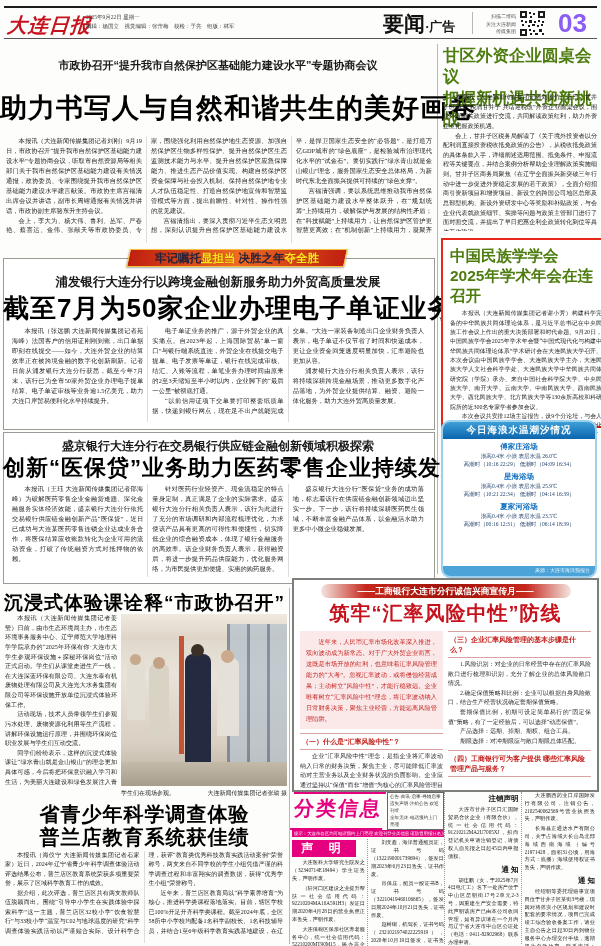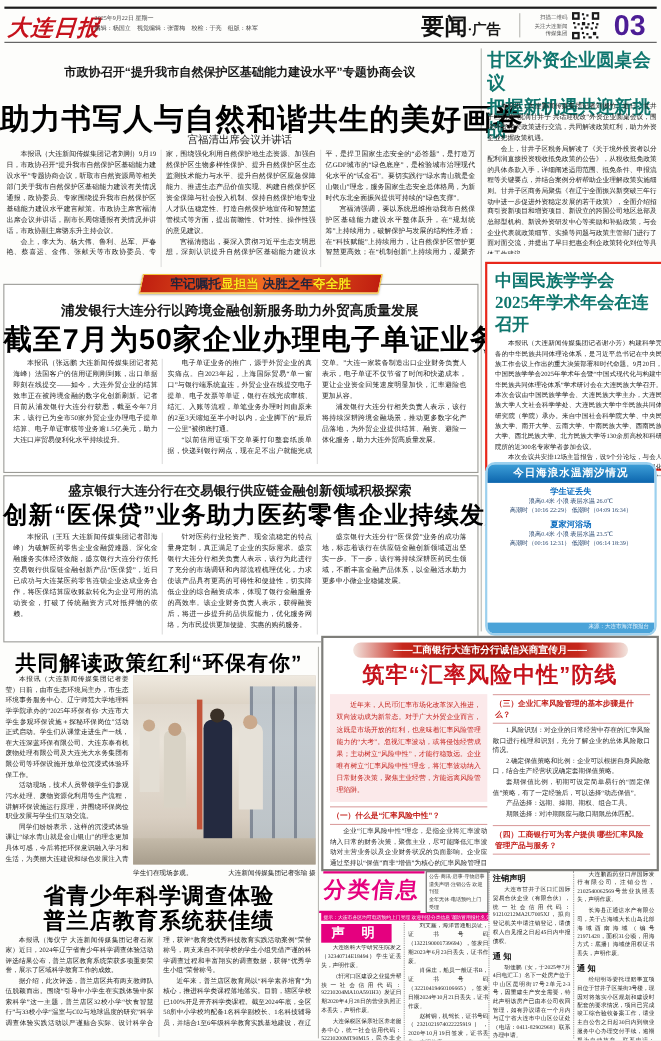--- a/index.html
+++ b/index.html
@@ -8,32 +8,32 @@
   .abs{position:absolute;}
   .rule{position:absolute;background:#1c1c1c;}
   .hairline{position:absolute;background:#b9b9b4;}
   
   .logo{font-family:"Liberation Serif",serif;font-weight:bold;font-style:italic;
         color:#c6121c;font-size:20px;letter-spacing:1px;transform:skewX(-4deg);}
   .mh-small{font-size:5.5px;color:#444;line-height:1.7;white-space:nowrap;}
   .section-title{font-family:"Liberation Serif",serif;font-weight:bold;font-size:21px;color:#111;}
   .section-sub{font-size:13px;font-weight:bold;}
   .qr-note{font-size:5px;color:#555;line-height:1.5;text-align:right;}
-  .pageno{font-family:"Liberation Sans",sans-serif;font-size:26px;font-weight:bold;color:#4c1d95;}
+  .pageno{font-family:"Liberation Sans",sans-serif;font-size:26px;font-weight:bold;color:#8b5cf6;}
   
   .bt{font-size:6.3px;line-height:1.58;text-align:justify;color:#222;overflow:hidden;}
   .bt .para{margin:0;text-indent:2em;}
   .cols3{column-count:3;column-gap:9px;column-rule:1px solid #ddd;column-fill:auto;}
   .cols2{column-count:2;column-gap:9px;column-rule:1px solid #ddd;column-fill:auto;}
   .kicker{font-family:"Liberation Sans",sans-serif;font-weight:bold;text-align:center;}
   .bigtitle{font-family:"Liberation Sans",sans-serif;font-weight:900;text-align:center;
             color:#000;letter-spacing:1px;white-space:nowrap;}
   
   .side-title{font-family:"Liberation Sans",sans-serif;font-weight:900;font-size:16px;
-              line-height:1.3;color:#0f766e;}
+              line-height:1.3;color:#4d7c0f;}
   .redbox{border:2px solid #e8271b;background:#fff;}
   
   .tide{border:2px solid #9bd0ee;border-radius:9px;background:#fff;overflow:hidden;}
   .tide-head{height:17px;background:linear-gradient(180deg,#3d9fd8,#0c65ad);color:#fff;
              font-family:"Liberation Sans",sans-serif;font-weight:bold;font-size:9.5px;
              display:flex;align-items:center;justify-content:center;letter-spacing:1px;}
   .st-name{font-family:"Liberation Sans",sans-serif;font-weight:bold;font-size:7.5px;
            color:#0f6fc0;text-align:center;margin-top:3px;}
   .st-line{font-size:5.6px;color:#26456e;text-align:center;line-height:1.5;}
   .tide-foot{position:absolute;bottom:0;left:0;right:0;height:10px;background:#4ba3d8;
@@ -71,21 +71,21 @@
   
   .cl-header{font-family:"Liberation Sans",sans-serif;font-weight:900;font-size:20px;
              color:#e5007f;letter-spacing:2px;border-top:2px solid #e5007f;border-bottom:2px solid #e5007f;
              padding:1px 2px;transform:skewX(-6deg);}
   .cl-infobox{border:1px solid #666;font-size:4.6px;color:#333;line-height:1.5;padding:1px 2px;}
   .cl-strip{background:#e5007f;color:#fff;font-size:4.4px;line-height:7px;height:7px;
             white-space:nowrap;overflow:hidden;padding:0 2px;}
   .cl-col{font-size:5.2px;line-height:1.5;text-align:justify;color:#222;overflow:hidden;}
   .cl-col .para{margin:0 0 2px;text-indent:2em;}
   .cl-h{font-family:"Liberation Sans",sans-serif;font-weight:bold;font-size:7.5px;color:#111;
-        text-align:left;margin:2px 0;}
+        text-align:right;margin:2px 0;}
   .shengming{background:#e5007f;color:#fff;font-family:"Liberation Sans",sans-serif;
              font-weight:900;font-size:12px;text-align:center;line-height:17px;letter-spacing:6px;}
   .dotl{border-left:1px dotted #999;}
 </style>
 </head>
 <body>
 
 <div class="page">
 
   <div class="rule" style="top:6px;left:4px;width:593px;height:2px;"></div>
@@ -133,21 +133,20 @@
     </g>
   </svg>
   <div class="abs pageno" style="top:8px;left:558px;">03</div>
   <div class="rule" style="top:38px;left:4px;width:593px;height:1px;background:#555;"></div>
 
   <div class="hairline" style="top:44px;left:437px;width:1px;height:530px;"></div>
   <div class="hairline" style="top:588px;left:289px;width:1px;height:356px;"></div>
 
   <div class="abs kicker" style="top:58px;left:0;width:436px;font-size:11px;">市政协召开“提升我市自然保护区基础能力建设水平”专题协商会议</div>
   <div class="abs bigtitle" style="top:90px;left:0;width:436px;font-size:27px;">助力书写人与自然和谐共生的美好画卷</div>
-  <div class="abs" style="top:121px;left:0;width:436px;text-align:center;font-size:9.5px;">宫福清出席会议并讲话</div>
   <div class="abs bt cols3" style="top:136px;left:6px;width:426px;height:107px;">
       <p class="para">本报讯（大连新闻传媒集团记者刘刚）9月19日，市政协召开“提升我市自然保护区基础能力建设水平”专题协商会议，听取市自然资源局等相关部门关于我市自然保护区基础能力建设有关情况通报，政协委员、专家围绕提升我市自然保护区基础能力建设水平建言献策。市政协主席宫福清出席会议并讲话，副市长周镕通报有关情况并讲话，市政协副主席骆东升主持会议。</p>
       <p class="para">会上，李大为、杨大伟、鲁利、丛军、严春艳、蔡喜运、金伟、张献天等市政协委员、专家，围绕强化利用自然保护地生态资源、加强自然保护区生物多样性保护、提升自然保护区生态监测技术能力与水平、提升自然保护区应急保障能力、推进生态产品价值实现、构建自然保护区资金保障与社会投入机制、保持自然保护地专业人才队伍稳定性、打造自然保护地宣传和智慧监管模式等方面，提出前瞻性、针对性、操作性强的意见建议。</p>
       <p class="para">宫福清指出，要深入贯彻习近平生态文明思想，深刻认识提升自然保护区基础能力建设水平，是捍卫国家生态安全的“必答题”，是打造万亿GDP城市的“绿色底座”，是检验城市治理现代化水平的“试金石”。要切实践行“绿水青山就是金山银山”理念，服务国家生态安全总体格局，为新时代东北全面振兴提供可持续的“绿色支撑”。</p>
       <p class="para">宫福清强调，要以系统思维推动我市自然保护区基础能力建设水平整体跃升，在“规划统筹”上持续用力，破解保护与发展的结构性矛盾；在“科技赋能”上持续用力，让自然保护区管护更智慧更高效；在“机制创新”上持续用力，凝聚齐抓共管强大合力，助力书写人与自然和谐共生的美好画卷。</p>
     </div>
 
   <div class="abs band" style="top:258px;left:3px;width:430px;height:170px;"></div>
   <div class="abs banner-slogan" style="top:249px;left:128px;width:216px;height:16px;">
     <div class="banner-inner"><span class="slog-dark">牢记嘱托</span><span class="slog-yellow">显担当</span><span class="slog-dark"> 决胜之年</span><span class="slog-yellow">夺全胜</span></div>
@@ -173,48 +172,53 @@
   <div class="abs side-title" style="top:45px;left:443px;width:154px;font-size:16.5px;">
     <div>甘区外资企业圆桌会议</div>
     <div>把握新机遇共迎新挑战</div>
   </div>
   <div class="abs bt" style="top:93px;left:443px;width:154px;height:138px;font-size:6.1px;">
       <p class="para">本报讯（大连新闻传媒集团记者刘湘竹）近日，甘井子区召开“税润甘井子 共话迎税改”外资企业圆桌会议，围绕外资相关政策进行交流，共同解读政策红利，助力外资企业把握政策机遇。</p>
       <p class="para">会上，甘井子区税务局解读了《关于境外投资者以分配利润直接投资税收抵免政策的公告》，从税收抵免政策的具体条款入手，详细阐述适用范围、抵免条件、申报流程等关键要点，并结合案例分析帮助企业理解政策实施细则。甘井子区商务局聚焦《在辽宁全面振兴新突破三年行动中进一步促进外资稳定发展的若干政策》，全面介绍招商引资新项目和增资项目、新设立的跨国公司地区总部及总部型机构、新设外资研发中心等奖励和补贴政策，与会企业代表就政策细节、实操等问题与政策主管部门进行了面对面交流，并提出了早日把惠企利企政策转化到位等具体工作建议。</p>
     </div>
 
   <div class="abs redbox" style="top:238px;left:441px;width:152px;height:174px;padding:6px 7px;">
-    <div class="side-title" style="font-size:15.5px;font-family:Liberation Serif, serif;">
+    <div class="side-title" style="font-size:15.5px;">
       <div>中国民族学学会</div>
       <div>2025年学术年会在连召开</div>
     </div>
     <div class="bt" style="margin-top:3px;height:124px;font-size:5.9px;">
         <p class="para">本报讯（大连新闻传媒集团记者谢小芳）构建科学完备的中华民族共同体理论体系，是习近平总书记在中央民族工作会议上作出的重大决策部署和时代命题。9月20日，中国民族学学会2025年学术年会暨“中国式现代化与构建中华民族共同体理论体系”学术研讨会在大连民族大学召开。本次会议由中国民族学学会、大连民族大学主办，大连民族大学人文社会科学学处、大连民族大学中华民族共同体研究院（学院）承办。来自中国社会科学院大学、中央民族大学、南开大学、云南大学、中南民族大学、西南民族大学、西北民族大学、北方民族大学等130余所高校和科研院所的近300名专家学者参加会议。</p>
         <p class="para">本次会议共安排12场主旨报告，设9个分论坛，与会人员围绕民族学学科建设研究、马克思主义民族理论中国化时代化研究、中华文明与中华民族共同体研究、人类学与世界民族问题、中华民族共同体理论体系、中国式现代化与中华民族共同体建设、边疆治理与铸牢中华民族共同体意识、学术出版如何助力中国民族学学科建设发展等八个议题展开研讨。</p>
       </div>
   </div>
 
   <div class="abs tide" style="top:420px;left:441px;width:152px;height:154px;">
     <div class="tide-head">今日海浪水温潮汐情况</div>
     <div style="padding:0 5px;">
       <div>
-        <div class="st-name">学生证丢失</div>
+        <div class="st-name">傅家庄浴场</div>
         <div class="st-line">浪高0.4米 小浪 表层水温 26.0℃</div>
         <div class="st-line">高潮时（10:16 22:29） 低潮时（04:09 16:34）</div>
+      </div>
+      <div>
+        <div class="st-name">星海浴场</div>
+        <div class="st-line">浪高0.4米 小浪 表层水温 25.9℃</div>
+        <div class="st-line">高潮时（10:21 22:34） 低潮时（04:14 16:39）</div>
       </div>
       <div>
         <div class="st-name">夏家河浴场</div>
         <div class="st-line">浪高0.4米 小浪 表层水温 23.5℃</div>
         <div class="st-line">高潮时（00:16 12:31） 低潮时（06:14 18:39）</div>
       </div>
     </div>
     <div class="tide-foot">来源：大连市海洋预报台</div>
   </div>
 
-  <div class="abs bigtitle" style="top:590px;left:0;width:289px;font-size:19px;">共同解读政策红利“环保有你”</div>
+  <div class="abs bigtitle" style="top:590px;left:0;width:289px;font-size:19px;">沉浸式体验课诠释“市政协召开”</div>
   <div class="abs bt" style="top:614px;left:5px;width:112px;height:172px;font-size:6.1px;">
       <p class="para">本报讯（大连新闻传媒集团记者姜莹）日前，由市生态环境局主办，市生态环境事务服务中心、辽宁师范大学地理科学学院承办的“2025年环保有你·大连市大学生参观环保设施＋探秘环保岗位”活动正式启动。学生们从课堂走进生产一线，在大连深蓝环保有限公司、大连东泰有机废物处理有限公司及大连光大水务集团有限公司等环保设施开放单位沉浸式体验环保工作。</p>
       <p class="para">活动现场，技术人员带领学生们参观污水处理、废物资源化利用等生产流程，讲解环保设施运行原理，并围绕环保岗位职业发展与学生们互动交流。</p>
       <p class="para">同学们纷纷表示，这样的沉浸式体验课让“绿水青山就是金山银山”的理念更加具体可感，今后将把环保意识融入学习和生活，为美丽大连建设和绿色发展注入青春动能。</p>
     </div>
 
   <div class="photo" style="top:614px;left:121px;width:166px;height:172px;">
     <div class="abs" style="top:0;left:0;right:0;height:26px;background:linear-gradient(180deg,#efe9df,#ddd4c6);"></div>
     <div class="abs" style="top:10px;right:0;width:60px;height:150px;background:repeating-linear-gradient(90deg,#67758a 0 3px,#b6c2cc 3px 20px);opacity:.75;"></div>
     <div class="abs" style="top:22px;left:58px;width:5px;height:118px;background:#c2543a;"></div>

